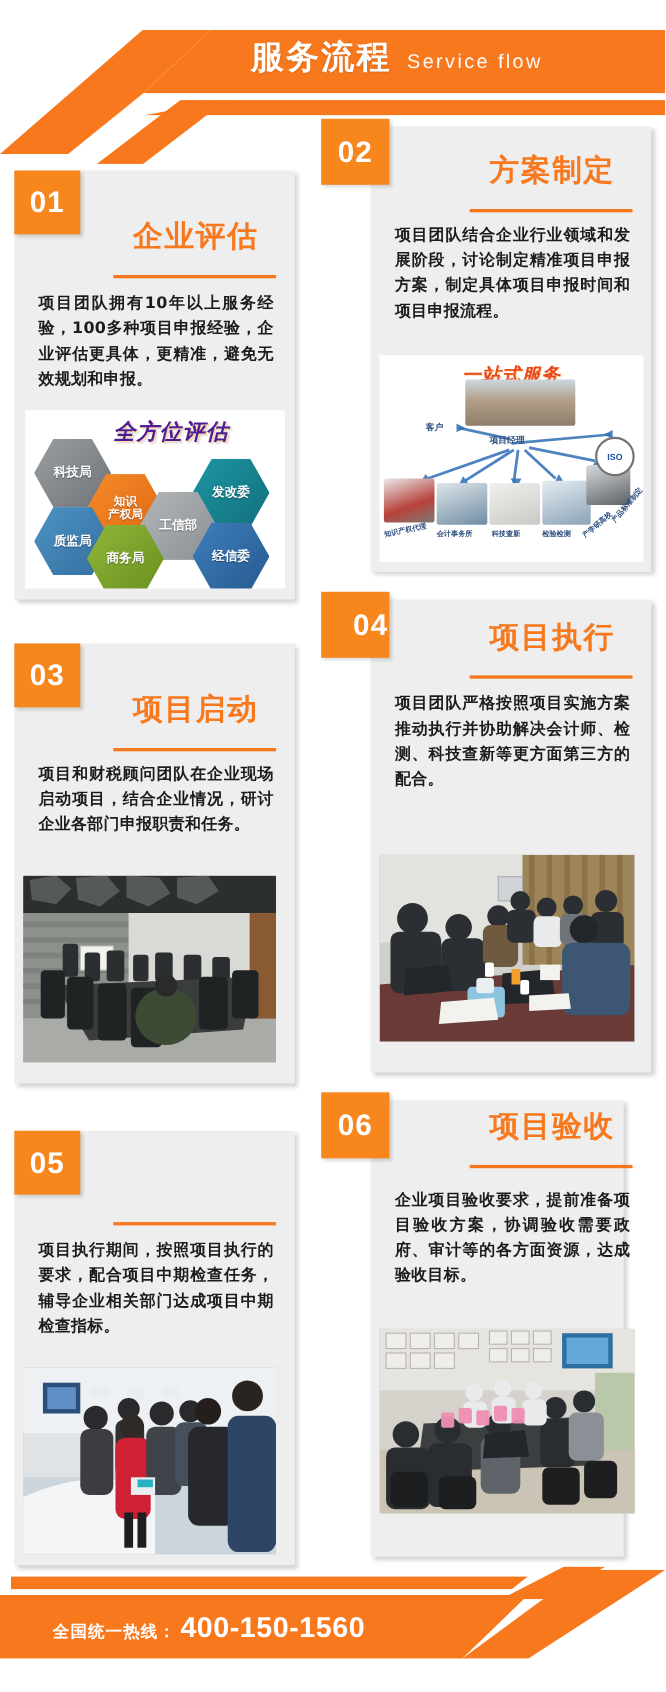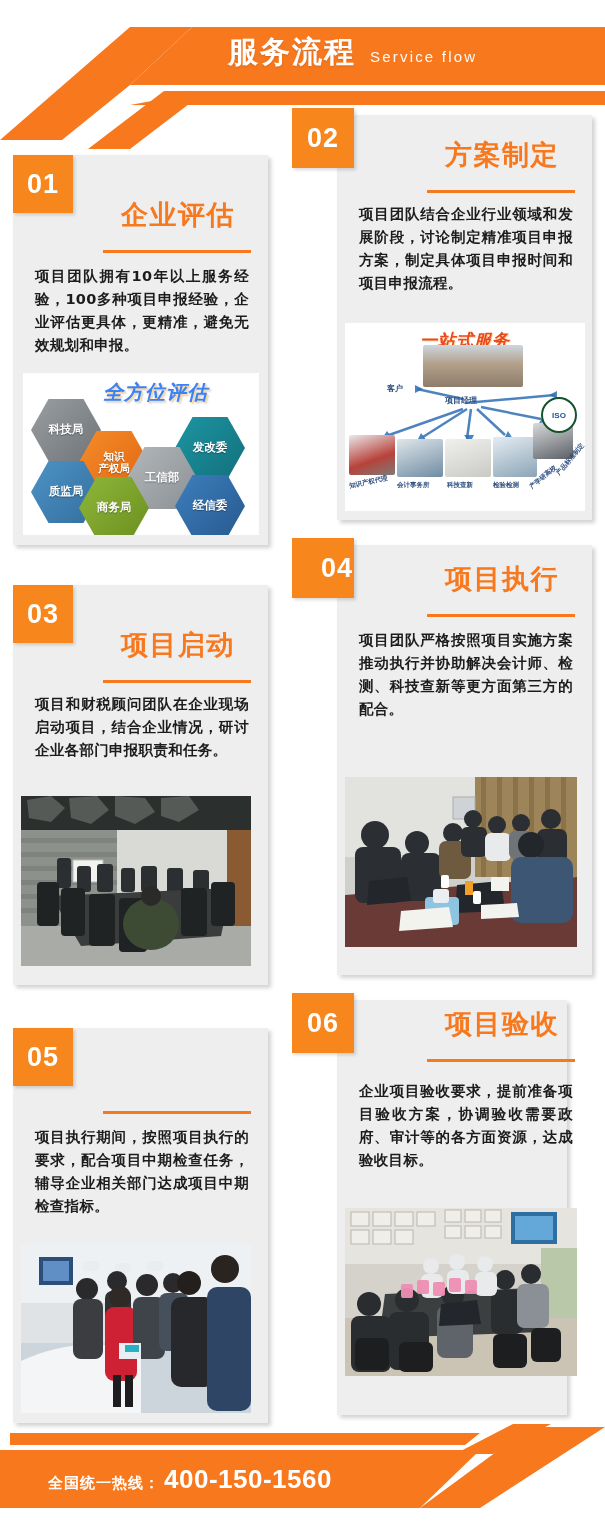--- a/index.html
+++ b/index.html
@@ -35,21 +35,21 @@
   }
   .hdr-title {
     position:absolute; left:228px; top:32px;
     display:flex; align-items:baseline; gap:14px; color:#fff;
   }
   .hdr-title .cn {
     font-size:30px; font-weight:bold; letter-spacing:2px;
     font-family:"DejaVu Sans","Liberation Sans",sans-serif;
     text-shadow: 0 1px 2px rgba(0,0,0,.12);
   }
-  .hdr-title .en { font-size:15px; letter-spacing:2.2px; font-weight:400; opacity:.97; }
+  .hdr-title .en { font-size:18px; letter-spacing:2.2px; font-weight:400; opacity:.97; }
 
   
   .card { position:absolute; background:#eeeeee; box-shadow: 3px 3px 4px rgba(0,0,0,.18); }
   .badge {
     position:absolute; background:#f7861d; color:#fff;
     display:flex; align-items:center; justify-content:center;
     font-size:27px; font-weight:bold; letter-spacing:1px;
     font-family:"Liberation Sans",sans-serif;
     box-shadow: 2px 2px 3px rgba(0,0,0,.15);
     z-index:5;
@@ -74,41 +74,41 @@
   .hexwrap { position:absolute; background:#fff; overflow:hidden; }
   .hex {
     position:absolute; width:70px; height:62px;
     clip-path: polygon(25% 0%, 75% 0%, 100% 50%, 75% 100%, 25% 100%, 0% 50%);
     display:flex; align-items:center; justify-content:center;
     color:#fff; font-size:11.5px; font-weight:bold; line-height:1.15; text-align:center;
     font-family:"DejaVu Sans","Liberation Sans",sans-serif;
     text-shadow:0 1px 1px rgba(0,0,0,.35);
   }
   .hexTitle {
-    position:absolute; font-size:20px; font-weight:bold; color:#3b82f6;
+    position:absolute; font-size:20px; font-weight:bold; color:#4c1d95;
     font-family:"DejaVu Sans","Liberation Sans",sans-serif;
     letter-spacing:1px; text-shadow: 1px 1px 0 #ffd9a0, 2px 2px 2px rgba(0,0,0,.18);
     font-style: italic;
   }
 
   
   .osWrap { position:absolute; background:#fff; overflow:hidden; }
   .osTitle {
     position:absolute; left:0; right:0; top:6px; text-align:center;
     font-size:17px; font-weight:bold; color:#e8491d; font-style:italic;
     letter-spacing:1px; font-family:"DejaVu Sans","Liberation Sans",sans-serif;
     text-shadow: 1px 1px 0 #ffdca8;
   }
   .osNode { position:absolute; border-radius:2px; overflow:hidden; }
   .osLabel {
     position:absolute; font-size:6.5px; color:#2f4f80; font-weight:bold;
     font-family:"DejaVu Sans","Liberation Sans",sans-serif; white-space:nowrap;
   }
   .osSeal {
-    position:absolute; border:2px solid #14532d; border-radius:50%;
+    position:absolute; border:2px solid #737373; border-radius:50%;
     display:flex;align-items:center;justify-content:center;
     color:#1b4f9c; font-size:8px; font-weight:bold; background:#fff;
   }
 
   
   .footer-wrap { position:absolute; left:0; bottom:0; width:605px; height:140px;padding-left:28px; }
   .ftr-band {
     position:absolute; left:0; top:52px; width:480px; height:58px;
     background:#f7781d;
     clip-path: polygon(0 0, 100% 0, 420px 100%, 0 100%);

